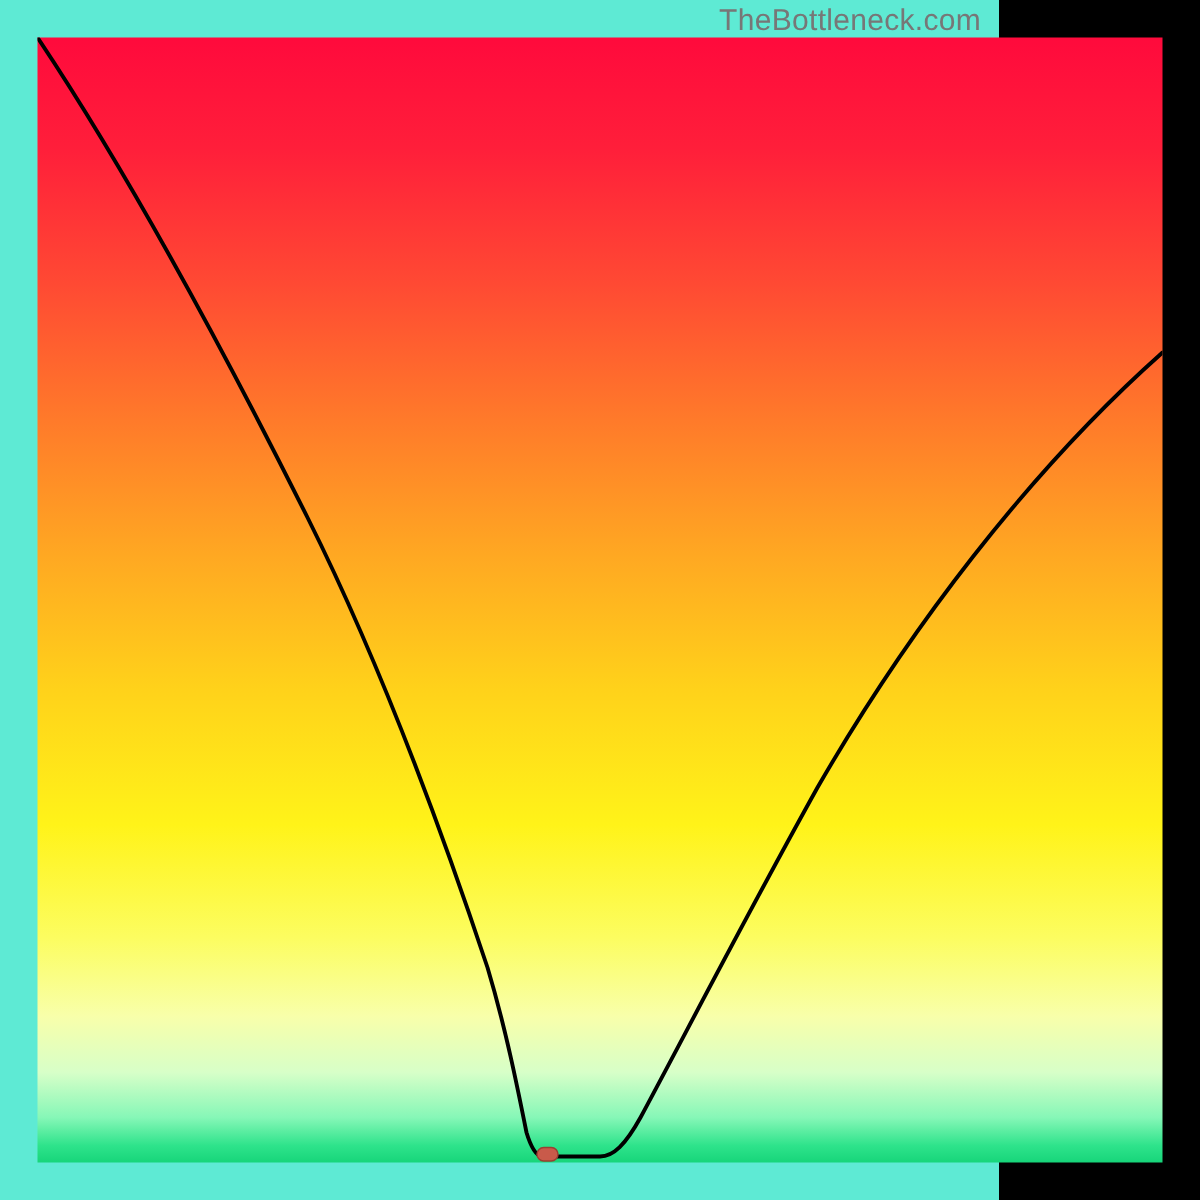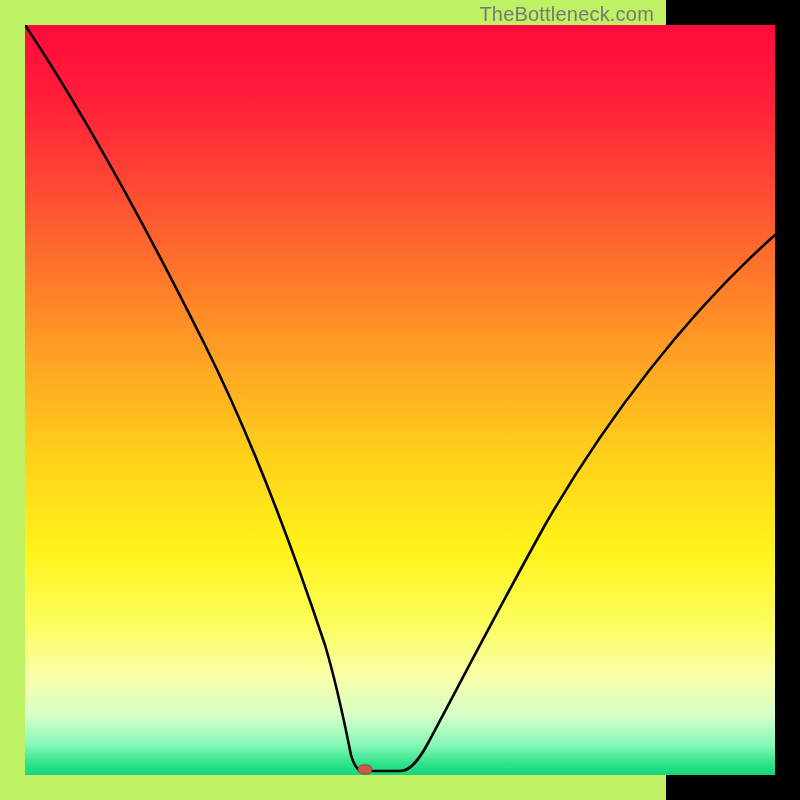--- a/index.html
+++ b/index.html
@@ -7,21 +7,21 @@
     padding: 0;
     width: 800px;
     height: 800px;
     background: #000;
     overflow: hidden;
   }
   .frame {
     position: relative;
     width: 666px;
     height: 800px;
-    background: #bef264;
+    background: #5eead4;
   }
   .plot-area {
     position: absolute;
     left: 25px;
     top: 25px;
     width: 750px;
     height: 750px;
   }
   .gradient-bg {
     position: absolute;

